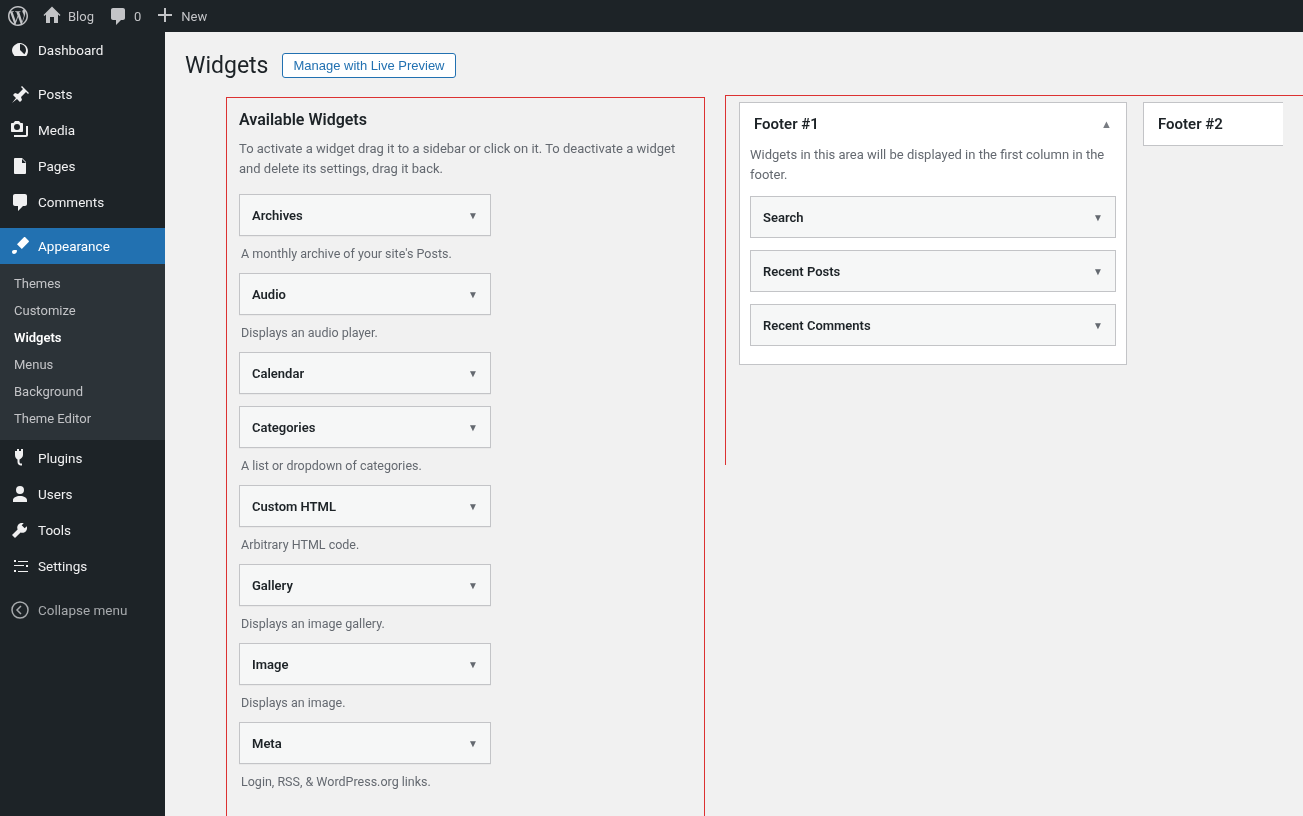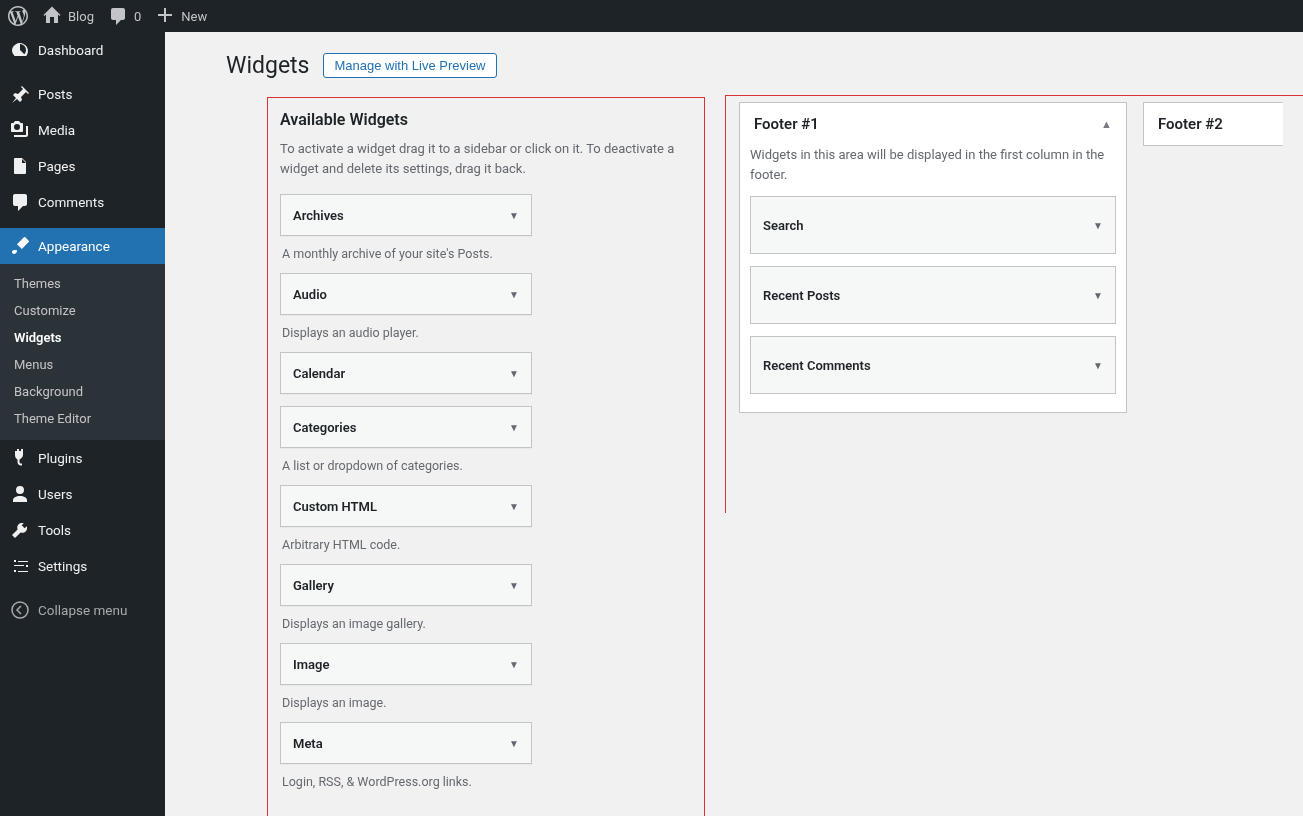--- a/index.html
+++ b/index.html
@@ -17,21 +17,21 @@
     height: 32px;
     background: #1d2327;
     color: #c3c4c7;
     display: flex;
     align-items: center;
     padding: 0 8px;
     gap: 14px;
   }
   .adminbar .item { display:flex; align-items:center; gap:6px; cursor:pointer; font-size:13px; }
 
-  .admin-wrap { display:flex; height:calc(816px - 32px);gap:41px; }
+  .admin-wrap { display:flex; height:calc(816px - 32px); }
 
   .sidebar {
     width: 165px;
     background: #1d2327;
     color: #c3c4c7;
     flex-shrink: 0;
     position: relative;
   }
   .menu-item {
     display:flex; align-items:center;
@@ -116,21 +116,21 @@
     padding-bottom:6px;
   }
   .area-header { display:flex; justify-content:space-between; align-items:center; padding: 12px 14px; }
   .area-title { font-size:15px; font-weight:600; color:#1d2327; }
   .area-arrow { color:#787c82; font-size:11px; }
   .area-desc { padding: 0 10px 12px; font-size:13px; color:#646970; line-height:1.5; }
   .area-widgets { padding: 0 10px; }
   .area-widget {
     border:1px solid #c3c4c7; background:#f6f7f7;
     display:flex; justify-content:space-between; align-items:center;
-    padding: 12px 12px; height:58px; margin-bottom:12px; cursor:pointer;
+    padding: 12px 12px; height:42px; margin-bottom:12px; cursor:pointer;
   }
   .area-widget .title { font-size:13px; font-weight:600; color:#1d2327; }
   .area-widget .tri { color:#646970; font-size:10px; }
 
   .footer2 {
     flex:1;
     margin-top:7px;
     border-left:1px solid #c3c4c7;
     border-top:1px solid #c3c4c7;
     border-bottom:1px solid #c3c4c7;

